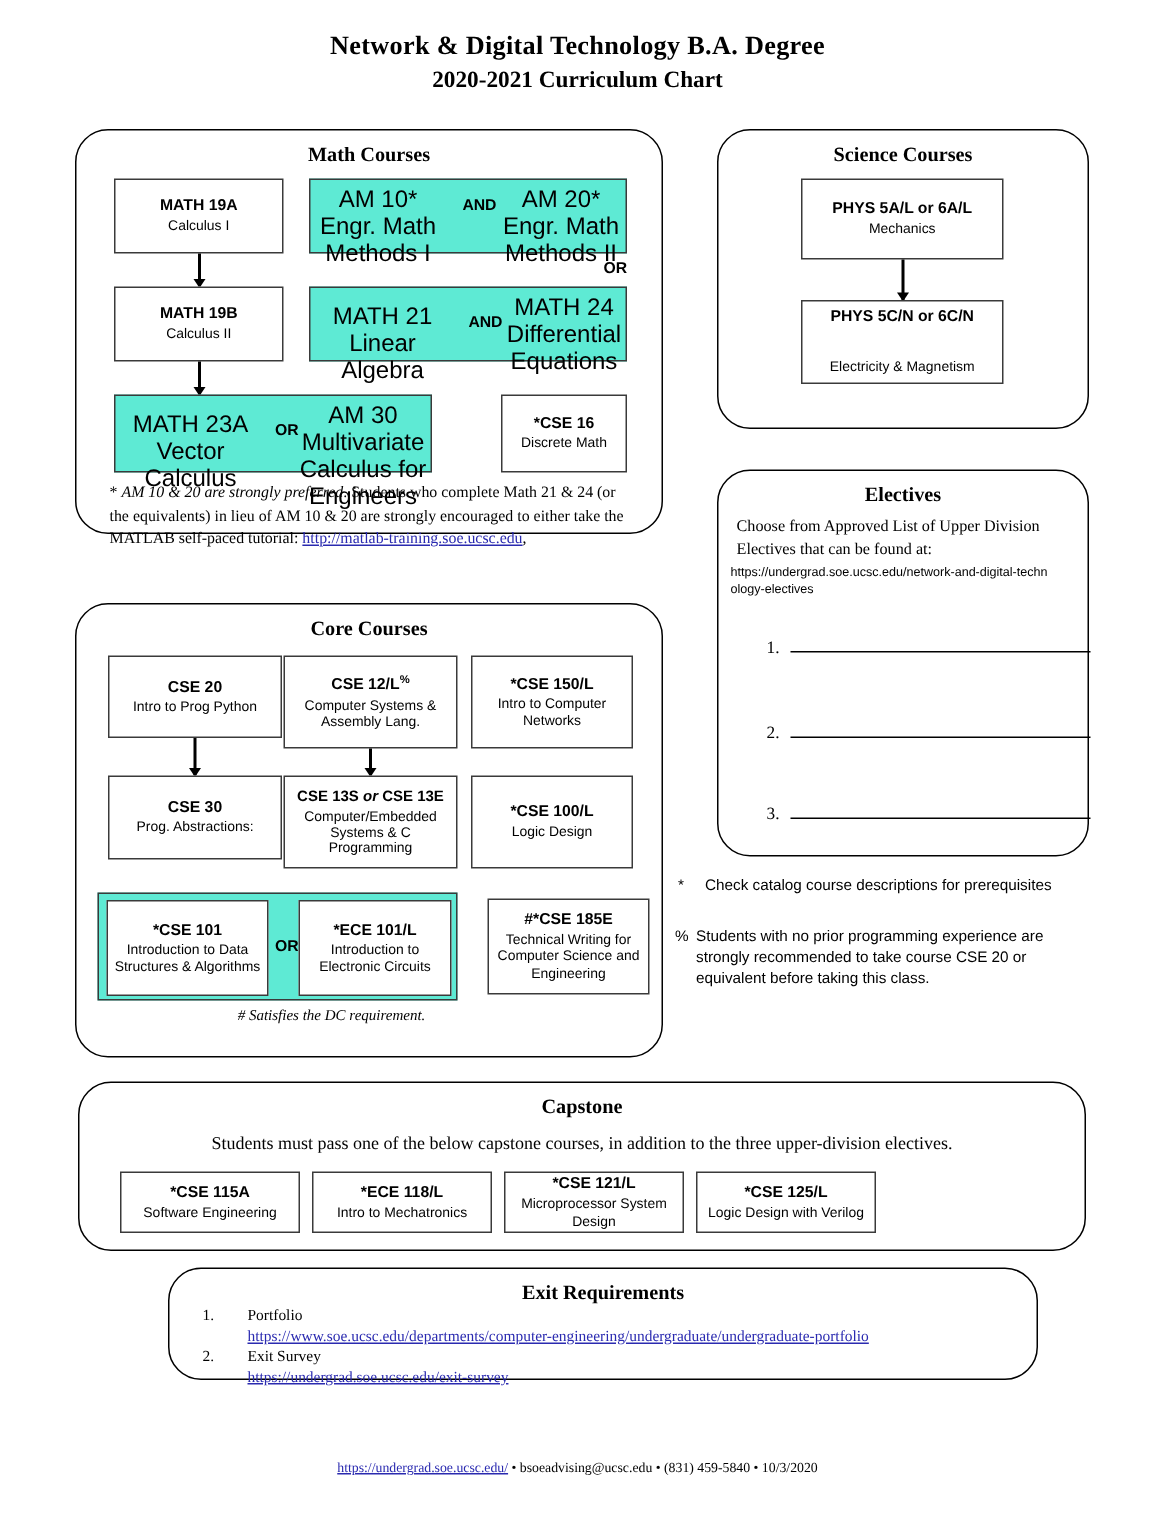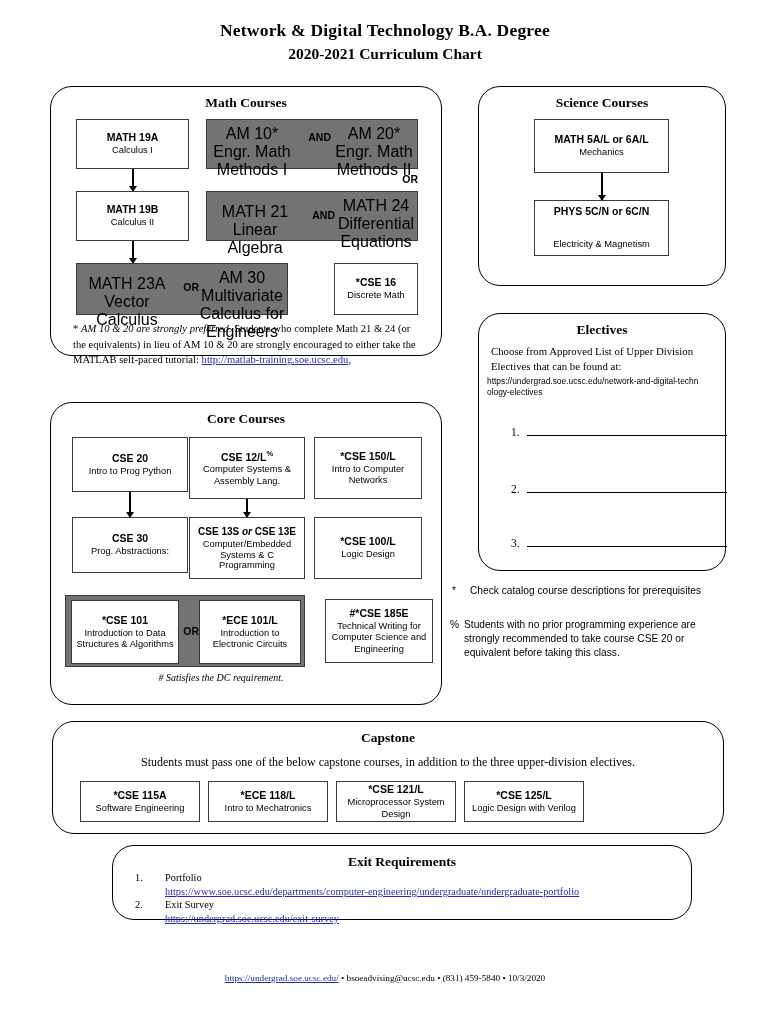--- a/index.html
+++ b/index.html
@@ -56,21 +56,21 @@
   .box .code.sm { font-size:10px; }
   .box .desc { font-size:9.3px; line-height:1.22; margin-top:1px; }
   .box .desc.tight { line-height:1.12; }
   sup.mark { font-size:7.5px; vertical-align:super; }
   .italic-or { font-style:italic; font-weight:bold; }
 
   
   .groupbox {
     position:absolute;
     border:1.3px solid #3a3a3a;
-    background:#737373;
+    background:#5eead4;
   }
   .grp-cell {
     position:absolute;
     text-align:center;
   }
   .conn-label {
     position:absolute;
     font-weight:bold; font-size:10.5px;
     text-align:right;
   }
@@ -210,21 +210,21 @@
     <span>*</span>
     <span class="em">AM 10 &amp; 20 are strongly preferred</span><span>. Students who complete Math 21 &amp; 24 (or the equivalents) in lieu of AM 10 &amp; 20 are strongly encouraged to either take the MATLAB self-paced tutorial:</span>
     <span class="link">http://matlab-training.soe.ucsc.edu</span><span>,</span>
   </div>
 </div>
 
 <div class="panel" style="left:478px; top:86px; width:248px; height:200px;">
   <div class="panel-title">Science Courses</div>
 
   <div class="box" style="left:55px; top:32px; width:135px; height:54px;">
-    <div class="code">MATH 5A/L or 6A/L</div>
+    <div class="code">PHYS 5A/L or 6A/L</div>
     <div class="desc">Mechanics</div>
   </div>
   <div class="arrow" style="left:122px; top:86px; height:27px;"></div>
   <div class="box" style="left:55px; top:113px; width:135px; height:56px;gap:20px;">
     <div class="code">PHYS 5C/N or 6C/N</div>
     <div class="desc">Electricity &amp; Magnetism</div>
   </div>
 </div>
 
 <div class="panel" style="left:478px; top:313px; width:248px; height:258px;">

